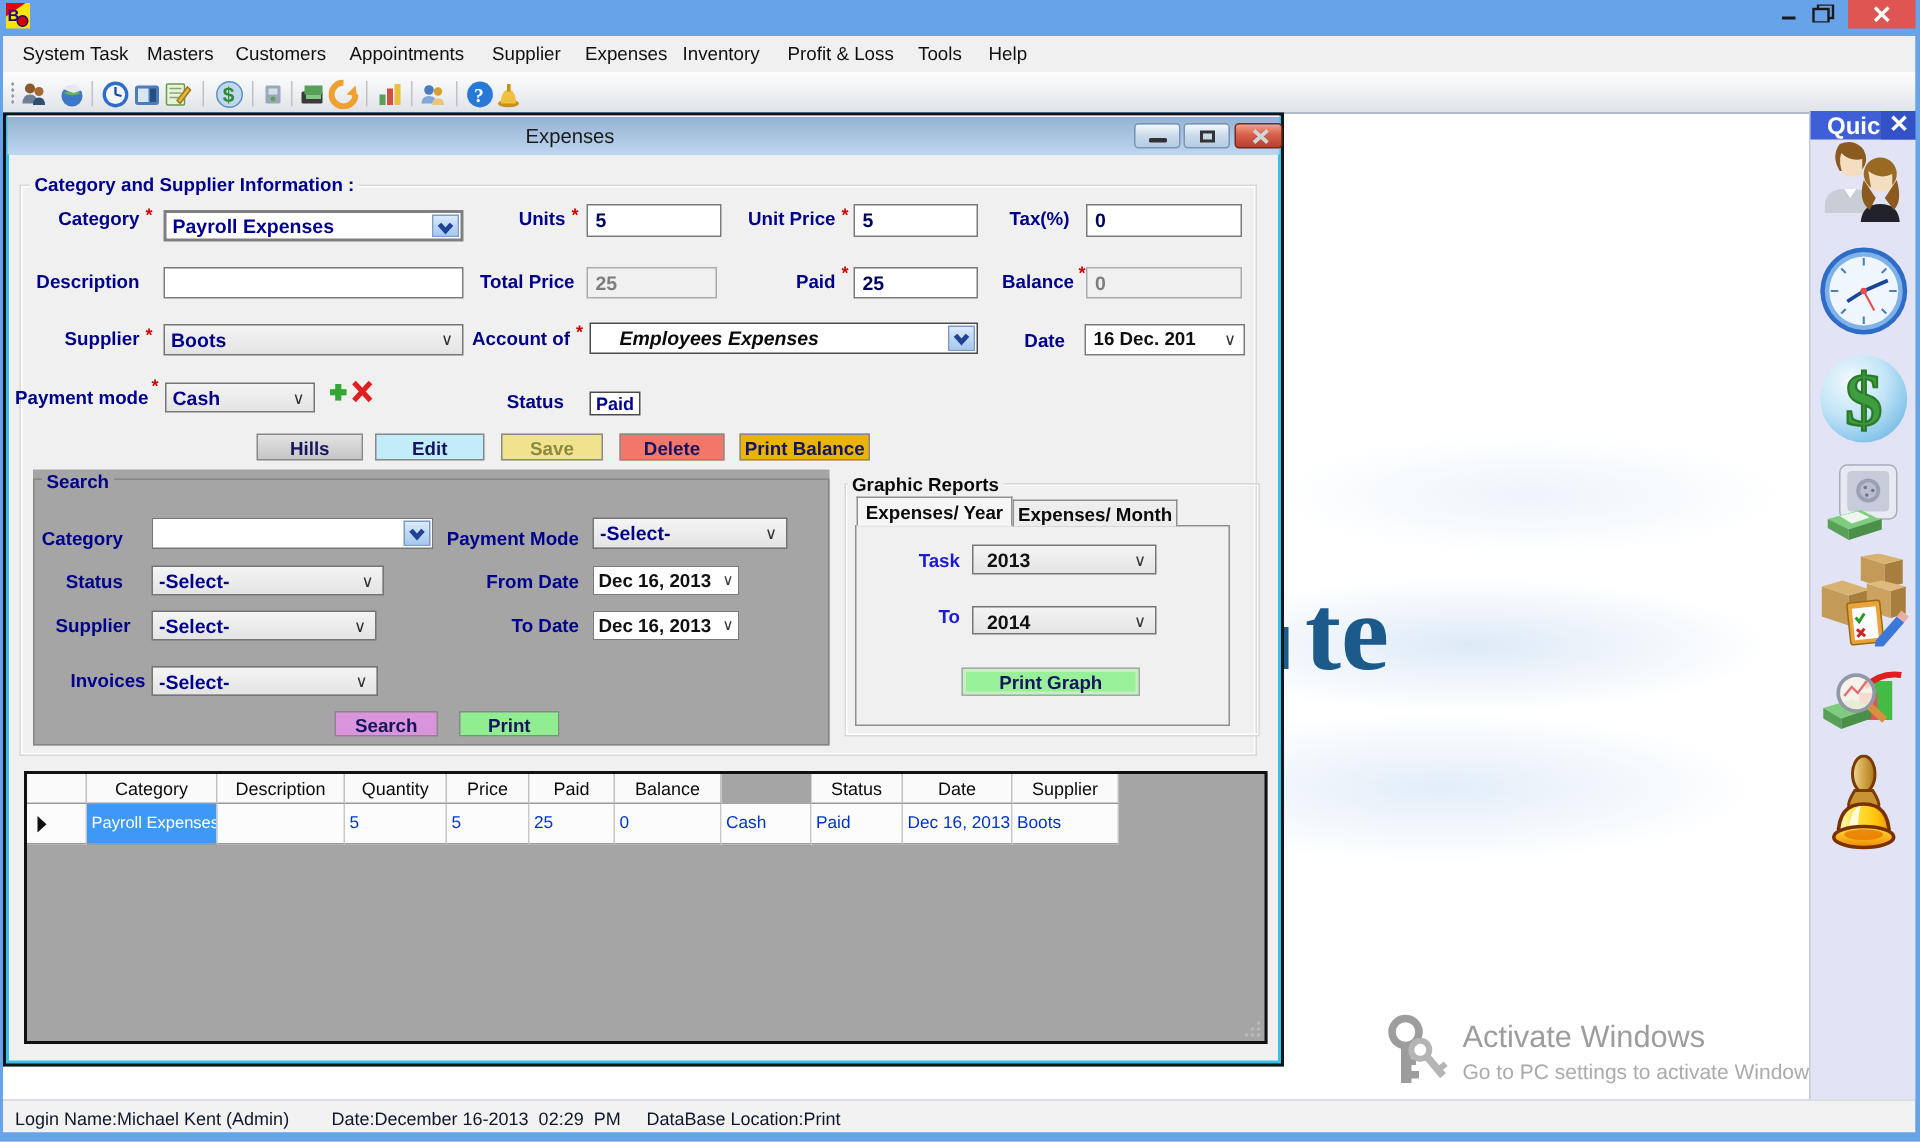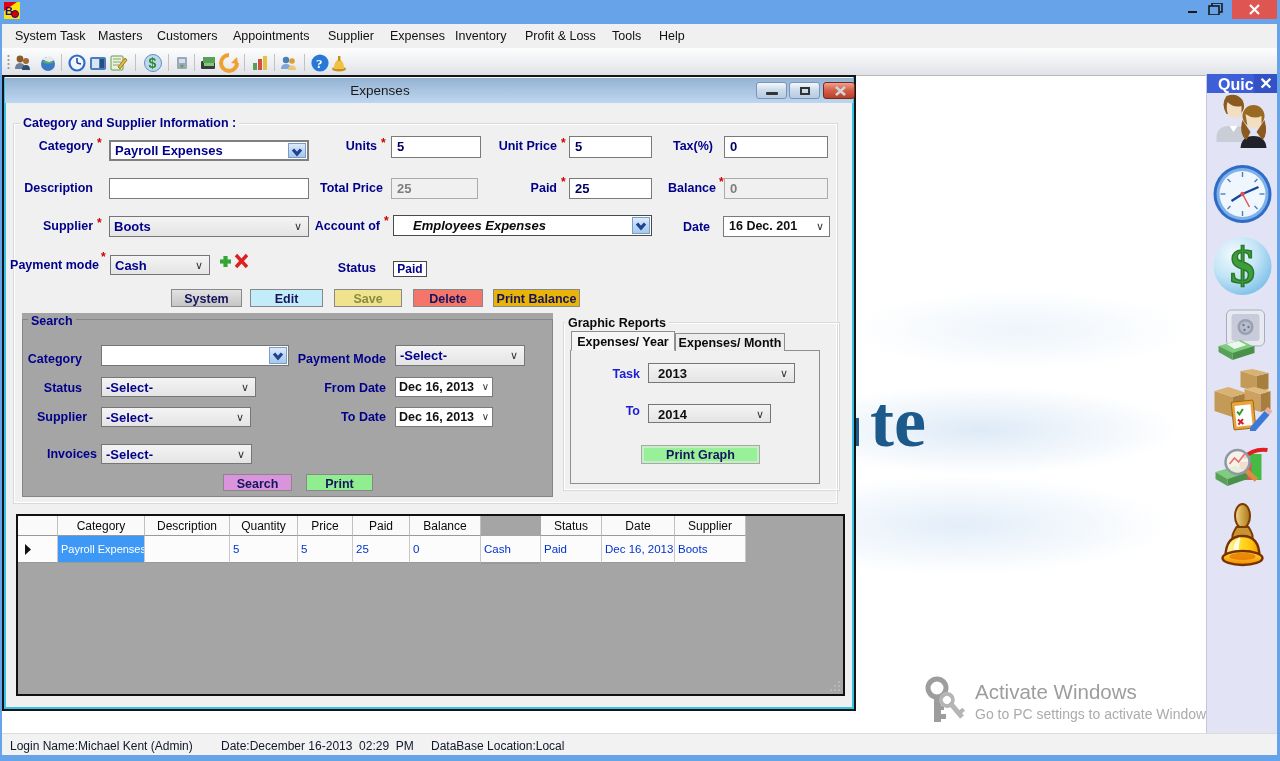--- a/index.html
+++ b/index.html
@@ -367,21 +367,21 @@
       <svg style="position:absolute; left:213px; top:152px;" width="13" height="13">
           <path d="M6.5 1 V12 M1 6.5 H12" stroke="#3DB53D" stroke-width="4"></path>
           <path d="M6.5 1 V12 M1 6.5 H12" stroke="#2A8F2A" stroke-width="4" fill="none" opacity="0.4"></path>
         </svg>
       <svg style="position:absolute; left:227px; top:150px;" width="17" height="16">
           <path d="M3 2 L14 14 M14 2 L3 14" stroke="#E02020" stroke-width="3.4"></path>
         </svg>
       <div class="lbl" style="left:270px; width:100px; top:158px;">Status</div>
       <div style="position:absolute; left:387px; top:158px; width:34px; height:16px; background:#fff; border:1px solid #4a4a4a; font-size:12px; font-weight:bold; color:#00008B; text-align:center;">Paid</div>
 
-      <div class="btn" style="left:165px; top:186px; width:71px; background:linear-gradient(180deg,#E2E2E2,#C6C6C6);">System</div>
+      <div class="btn" style="left:165px; top:186px; width:71px; background:linear-gradient(180deg,#E2E2E2,#C6C6C6);">Hills</div>
       <div class="btn" style="left:244px; top:186px; width:73px; background:#C2EDF8;">Edit</div>
       <div class="btn" style="left:328px; top:186px; width:68px; background:#EFE48D; color:#8A8A40;">Save</div>
       <div class="btn" style="left:407px; top:186px; width:70px; background:#F4756A;">Delete</div>
       <div class="btn" style="left:487px; top:186px; width:87px; background:#eab308;">Print Balance</div>
 
       <div id="searchpanel" style="position:absolute; left:16px; top:210px; width:531px; height:184px; background:#A5A5A5;">
           <div style="position:absolute; left:0; top:6px; right:0; bottom:0; border:1px solid #868686;"></div>
         </div>
       <div class="grplbl" style="left:22px; top:211px; background:#A5A5A5; color:#00008B;">Search</div>
       <div class="lbl" style="left:0; width:76px; top:249px;">Category</div>
@@ -404,21 +404,21 @@
       <div class="combo flat" style="left:95px; top:341px; width:151px; height:20px;">-Select-<span class="varr">∨</span></div>
       <div class="btn" style="left:217px; top:371px; width:69px; height:17px; background:#D994DC;">Search</div>
       <div class="btn" style="left:300px; top:371px; width:67px; height:17px; background:#90EE90;">Print</div>
 
       <div style="position:absolute; left:559px; top:213px; font-size:12.5px; font-weight:bold; color:#0a0a0a; background:#F0F0F0; padding:0 3px; z-index:3;">Graphic Reports</div>
       <div class="grp" style="left:557px; top:219px; width:277px; height:169px;"></div>
       <div style="position:absolute; left:564px; top:247px; width:250px; height:134px; background:#F0F0F0; border:1px solid #8F8F8F;"></div>
       <div style="position:absolute; left:669px; top:230px; width:110px; height:18px; background:#EDEDED; border:1px solid #8F8F8F; border-bottom:none; font-size:12.5px; font-weight:bold; color:#0a0a0a; text-align:center; padding-top:2px;">Expenses/ Month</div>
       <div style="position:absolute; left:565px; top:228px; width:104px; height:20px; background:#F6F6F6; border:1px solid #8F8F8F; border-bottom:1px solid #F0F0F0; font-size:12.5px; font-weight:bold; color:#0a0a0a; text-align:center; padding-top:3px;">Expenses/ Year</div>
       <div class="lbl" style="left:534px; width:100px; top:264px; color:#1C1CD0;">Task</div>
-      <div class="combo flat" style="left:642px; top:260px; width:147px; height:20px; color:#101010; padding-left:9px;">2013<span class="varr">∨</span></div>
+      <div class="combo flat" style="left:642px; top:260px; width:123px; height:20px; color:#101010; padding-left:9px;">2013<span class="varr">∨</span></div>
       <div class="lbl" style="left:534px; width:100px; top:301px; color:#1C1CD0;">To</div>
       <div class="combo flat" style="left:642px; top:301px; width:123px; height:19px; color:#101010; padding-left:9px;">2014<span class="varr">∨</span></div>
       <div class="btn" style="left:635px; top:342px; width:119px; height:19px; background:#98F098; border:1px solid #A8A8A8; box-shadow:inset 0 0 0 2px #C8EEC8;">Print Graph</div>
 
       <div id="grid" style="position:absolute; left:10px; top:411px; width:829px; height:182px; background:#A5A5A5; border:2px solid #111;">
         <div class="gh" style="left:0; width:40px;"></div>
         <div class="gh" style="left:40px; width:87px;">Category</div>
         <div class="gh" style="left:127px; width:85px;">Description</div>
         <div class="gh" style="left:212px; width:68px;">Quantity</div>
         <div class="gh" style="left:280px; width:55px;">Price</div>
@@ -452,18 +452,18 @@
               <circle cx="6" cy="10" r="1.2"></circle>
               <circle cx="2" cy="10" r="1.2"></circle>
             </g>
           </svg>
         </div>
     </div>
   </div>
   <div id="statusbar">
     <span style="left:8px;">Login Name:Michael Kent (Admin)</span>
     <span style="left:219px;">Date:December 16-2013&nbsp; 02:29&nbsp; PM</span>
-    <span style="left:429px;">DataBase Location:Local</span>
+    <span style="left:429px;">DataBase Location:Print</span>
   </div>
   <div id="borderL"></div>
     <div id="borderR"></div>
     <div id="borderB"></div>
 </div>
 
 </body></html>

